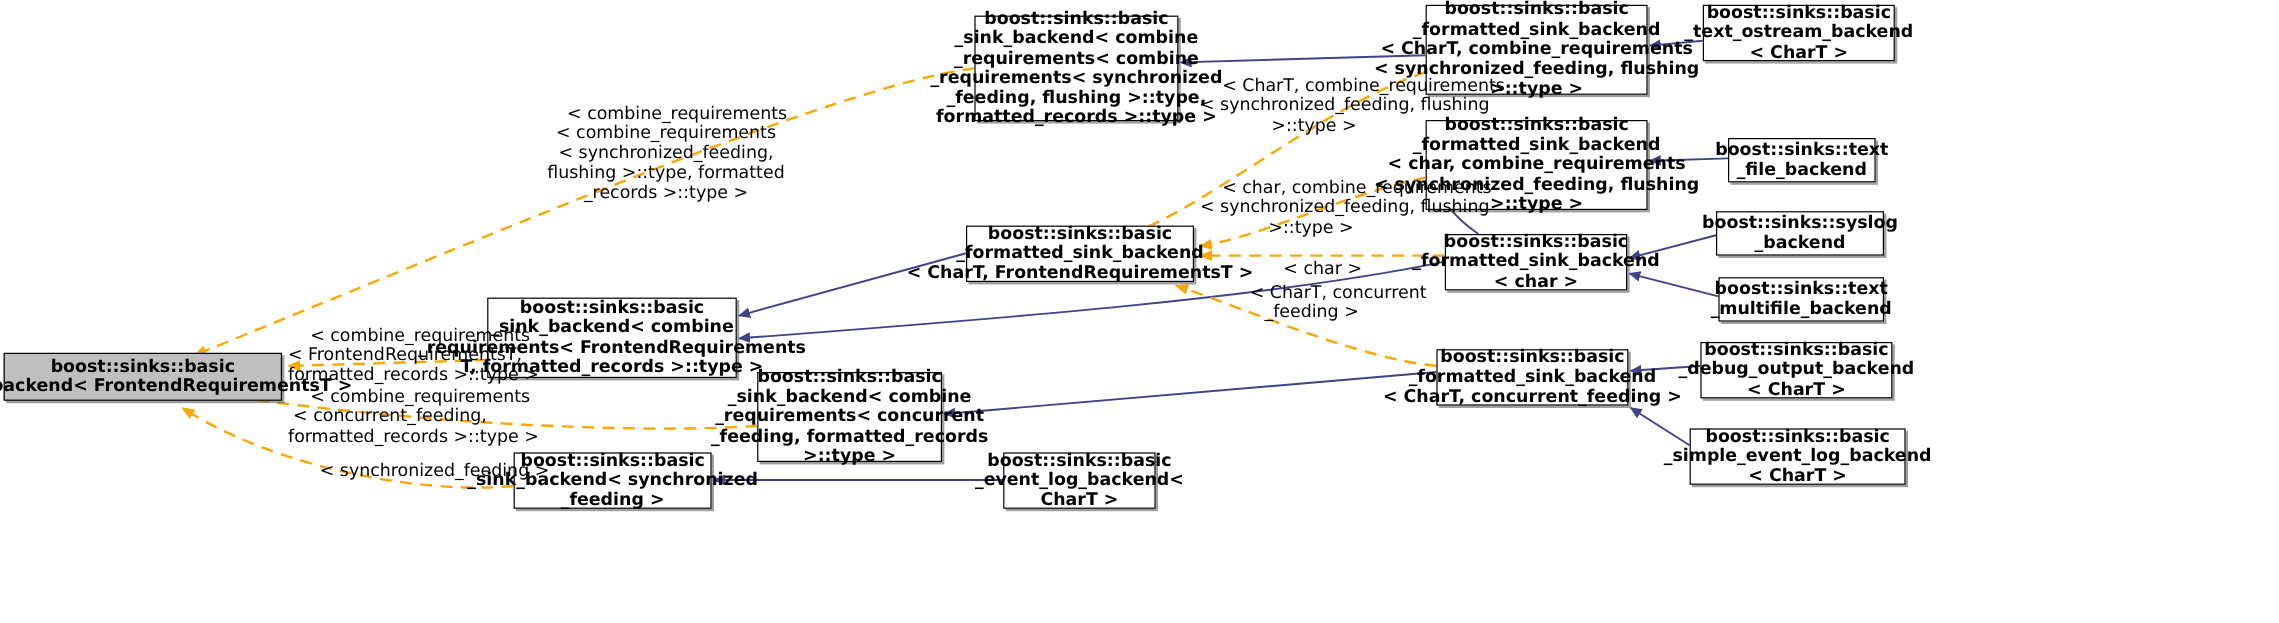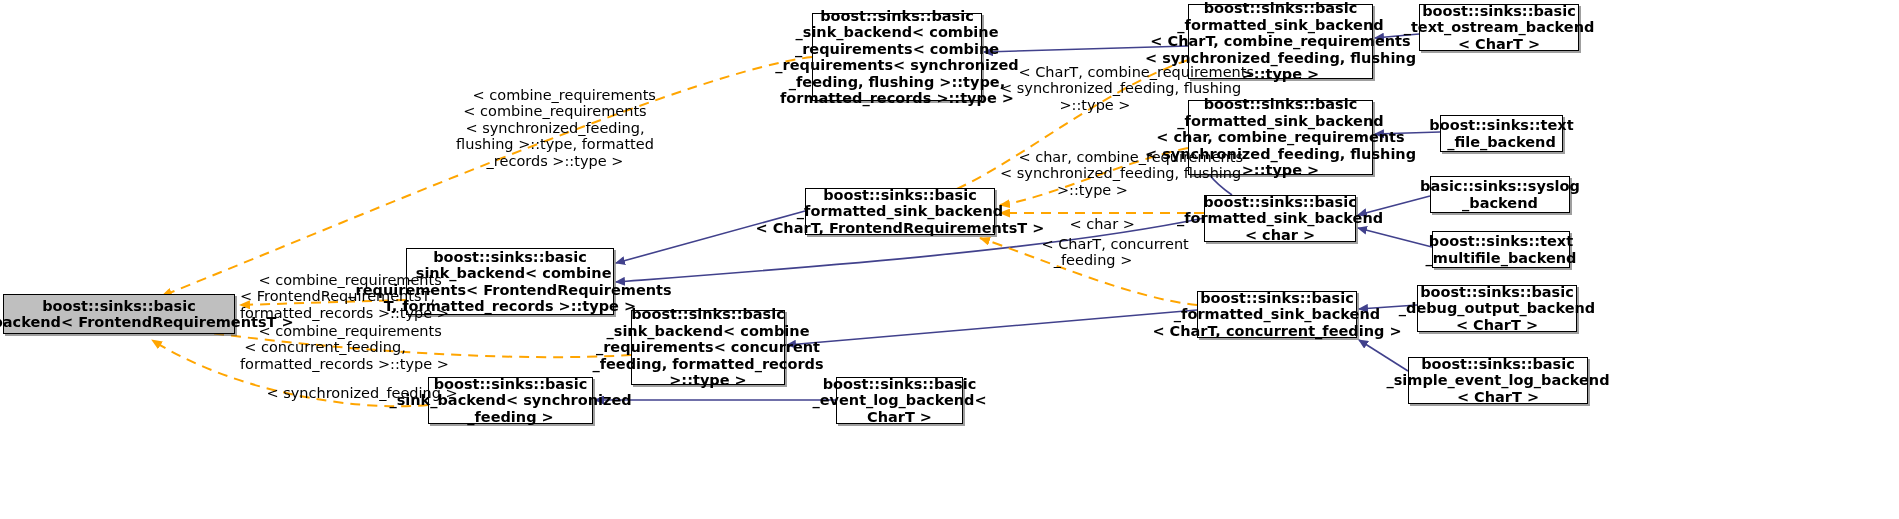--- a/index.html
+++ b/index.html
@@ -197,21 +197,21 @@
 _text_ostream_backend
 &lt; CharT &gt;</span>
   </div>
 
   <div class="node" style="left:1440px;top:115px;width:123px;height:37px;">
     <span class="txt">boost::sinks::text
 _file_backend</span>
   </div>
 
   <div class="node" style="left:1430px;top:176px;width:140px;height:37px;">
-    <span class="txt">basic::sinks::syslog
+    <span class="txt">boost::sinks::syslog
 _backend</span>
   </div>
 
   <div class="node" style="left:1432px;top:231px;width:138px;height:37px;">
     <span class="txt">boost::sinks::text
 _multifile_backend</span>
   </div>
 
   <div class="node" style="left:1417px;top:285px;width:160px;height:47px;">
     <span class="txt">boost::sinks::basic

